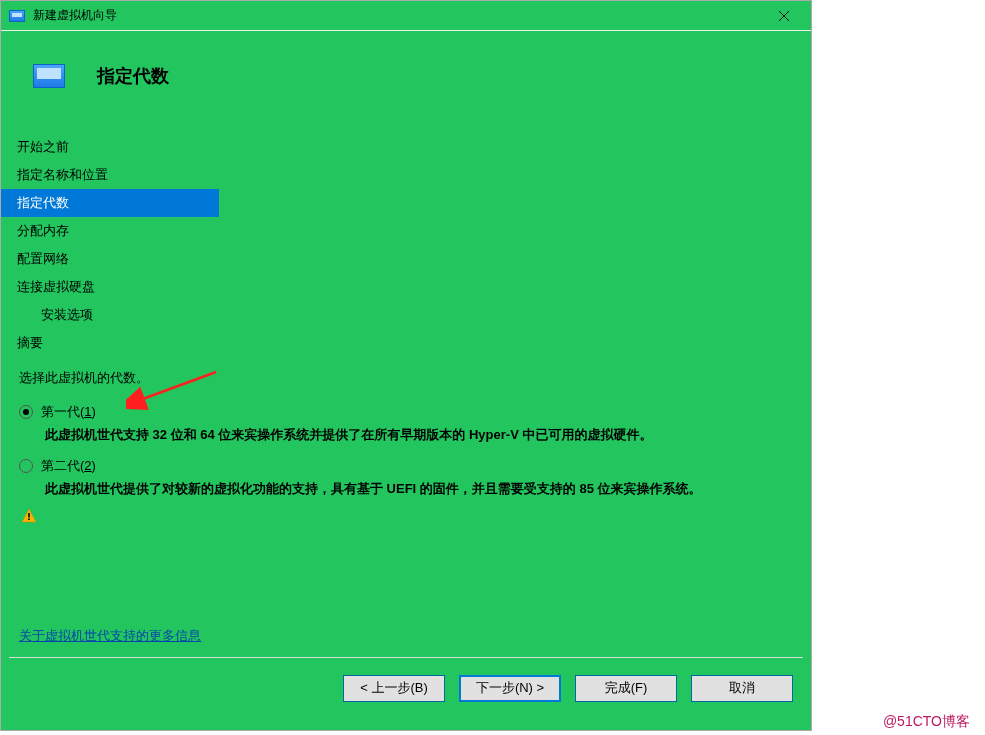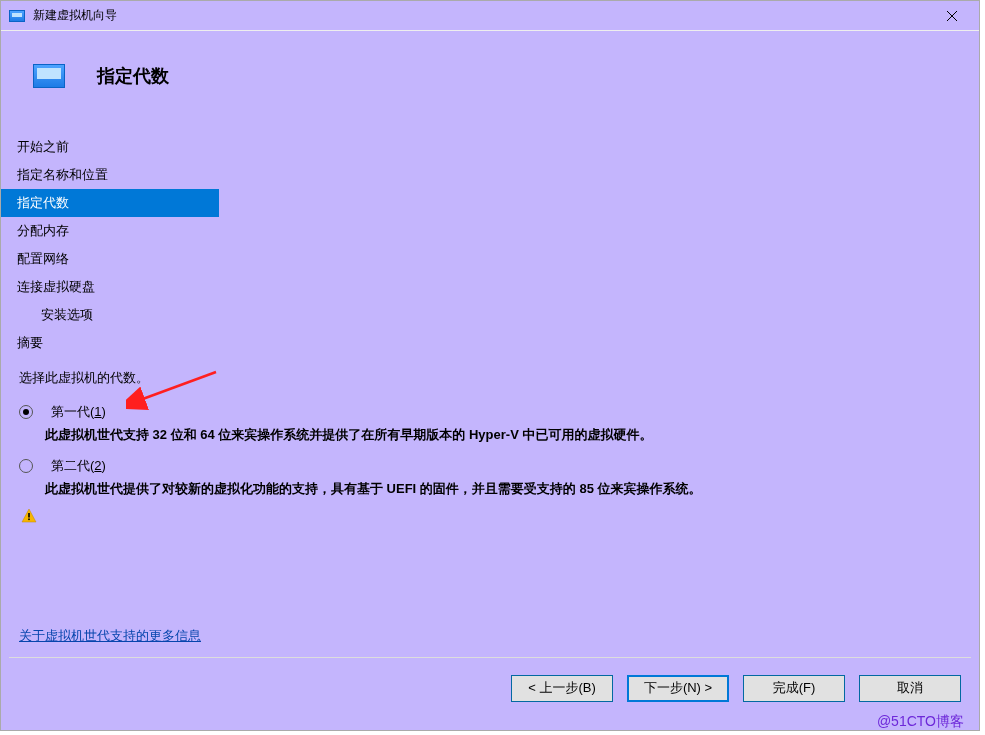--- a/index.html
+++ b/index.html
@@ -7,21 +7,21 @@
       margin: 0;
       font-family: "Microsoft YaHei", "Segoe UI", Tahoma, sans-serif;
       font-size: 12px;
       background: #fff;
       color: #000;
       width: 985px;
       height: 735px;
       overflow: hidden;
       position: relative;
     }
-    .window { width: 980px; height: 731px; border: 1px solid #aaa; background: #c4b5fd; position: relative; }
+    .window { width: 812px; height: 731px; border: 1px solid #aaa; background: #22c55e; position: relative; }
 
     .titlebar { height: 30px; display: flex; align-items: center; padding: 0 4px 0 8px; border-bottom: 1px solid #eee; }
     .titlebar .title-icon { width: 16px; height: 12px; margin-right: 8px; background: linear-gradient(#4da3ff, #1e7be6); border: 1px solid #0a63c6; position: relative; }
     .titlebar .title-icon::after { content: ""; position: absolute; inset: 2px 2px 4px 2px; background: #bfe3ff; }
     .titlebar .ttext { flex: 1; font-size: 12px; }
     .titlebar .close-slot { width: 46px; height: 30px; display: flex; align-items: center; justify-content: center; }
     .titlebar .close-slot svg { width: 12px; height: 12px; }
 
     .header-strip { height: 90px; display: flex; align-items: center; padding: 0 32px; }
     .header-strip .big-icon { width: 32px; height: 24px; background: linear-gradient(#4da3ff, #1e7be6); border: 1px solid #0a63c6; position: relative; margin-right: 32px; }
@@ -31,21 +31,21 @@
     .body { display: flex; height: 536px; flex-direction: column; }
 
     .sidebar { width: 218px; padding: 12px 0 0 0; }
     .step { padding: 5px 16px; font-size: 13px; cursor: default; }
     .step.selected { background: #0078d7; color: #fff; }
     .step.indent { padding-left: 40px; }
 
     .content { flex: 1; padding: 12px 20px 0 18px; position: relative; font-size: 13px; }
     .prompt { margin-bottom: 16px; }
 
-    .radio-row { display: flex; align-items: center; gap: 18px; margin: 6px 0 4px 0; }
+    .radio-row { display: flex; align-items: center; gap: 8px; margin: 6px 0 4px 0; }
     .radio-row.second { margin-top: 12px; }
     .radio-disc { width: 14px; height: 14px; border: 1px solid #555; border-radius: 50%; display: inline-flex; align-items: center; justify-content: center; }
     .radio-disc.checked::after { content: ""; width: 6px; height: 6px; border-radius: 50%; background: #000; }
     .radio-label { font-size: 13px; }
     .radio-label u { text-decoration: underline; }
     .rl-main {}
     .rl-paren {}
 
     .desc { margin: 4px 0 8px 26px; font-size: 13px; line-height: 1.5; max-width: 700px; font-weight: bold; }
 
@@ -55,21 +55,21 @@
 
     .link-row { position: absolute; left: 18px; bottom: 12px; }
     .link-row a { color: #0645ad; text-decoration: underline; font-size: 13px; }
 
     .divider { height: 1px; background: #ddd; margin: 0 8px; }
 
     .footer { height: 60px; display: flex; align-items: center; justify-content: flex-end; gap: 14px; padding: 0 18px; }
     .btn { min-width: 102px; height: 27px; font-size: 13px; background: #e1e1e1; border: 1px solid #0369a1; cursor: pointer; font-family: inherit; padding: 0 10px; }
     .btn.default { border: 2px solid #0078d7; }
 
-    .watermark { position: absolute; right: 21px; bottom: 4px; color: #6d28d9; font-size: 14px; text-align: right; pointer-events: none; }
+    .watermark { position: absolute; right: 15px; bottom: 4px; color: #be185d; font-size: 14px; text-align: right; pointer-events: none; }
 
     .arrow-svg { position: absolute; pointer-events: none; }
   </style>
 </head>
 <body>
 
 <div class="window">
 
   <div class="titlebar">
     <span class="title-icon"></span>

